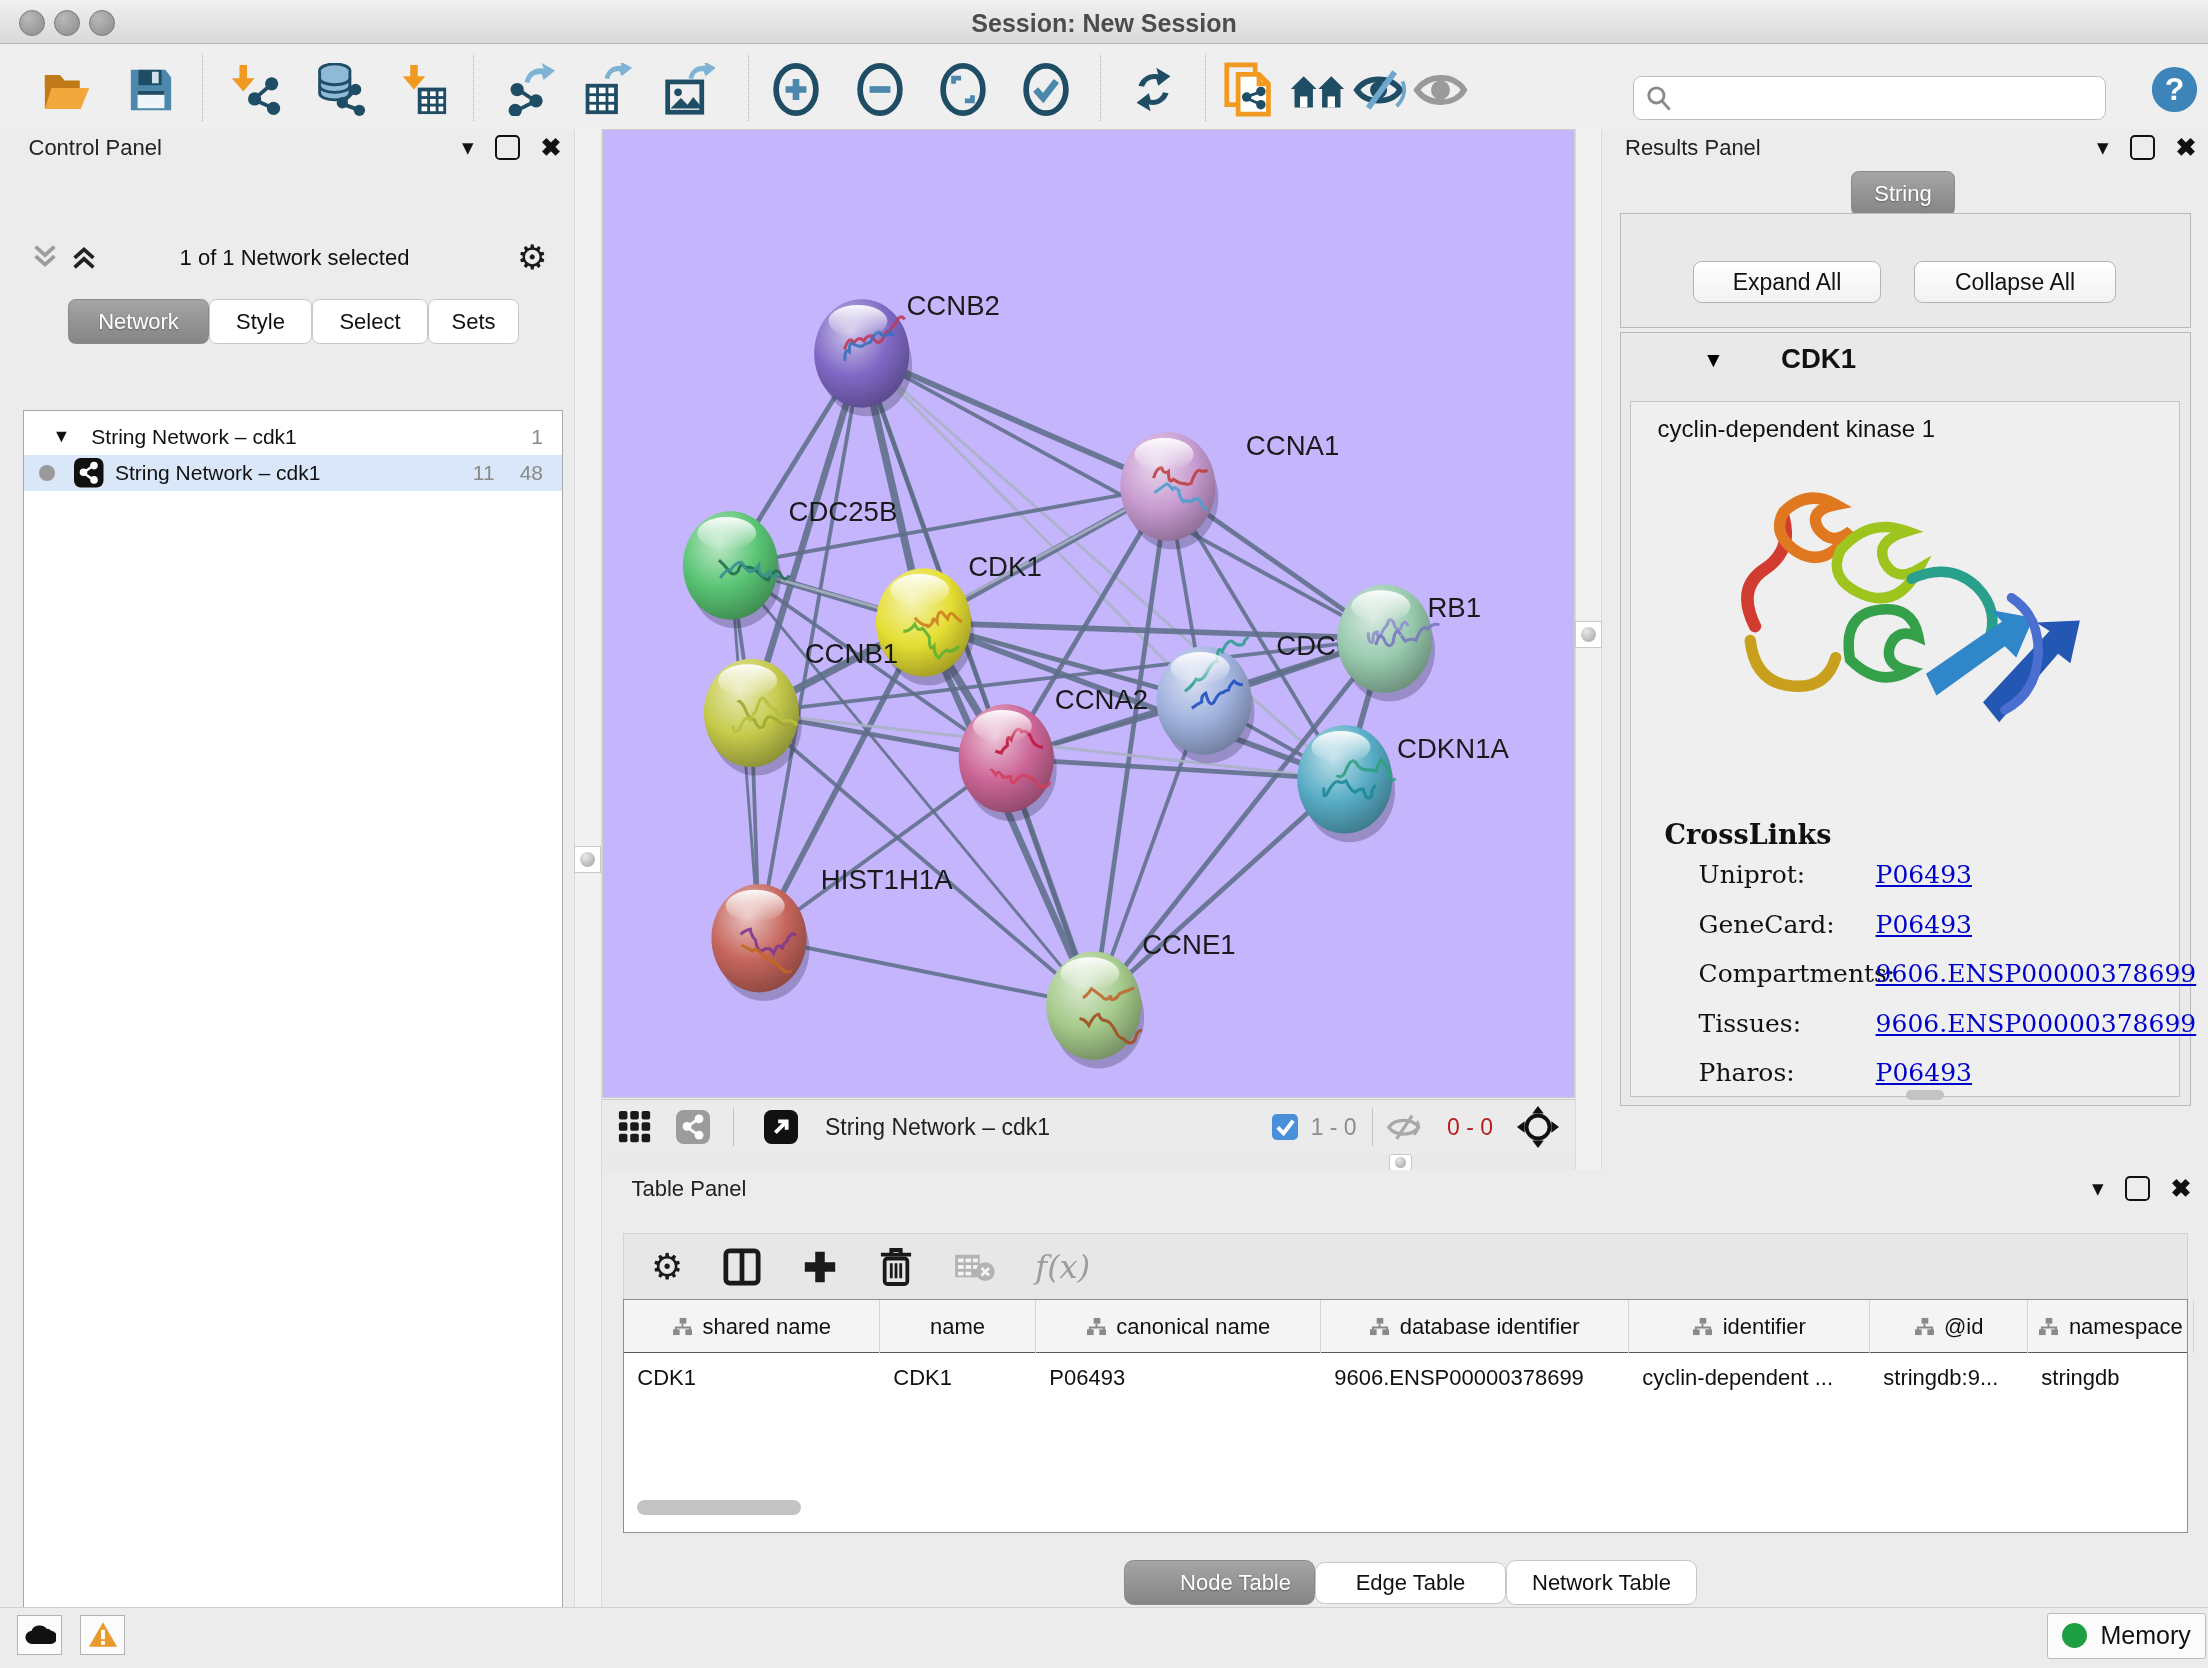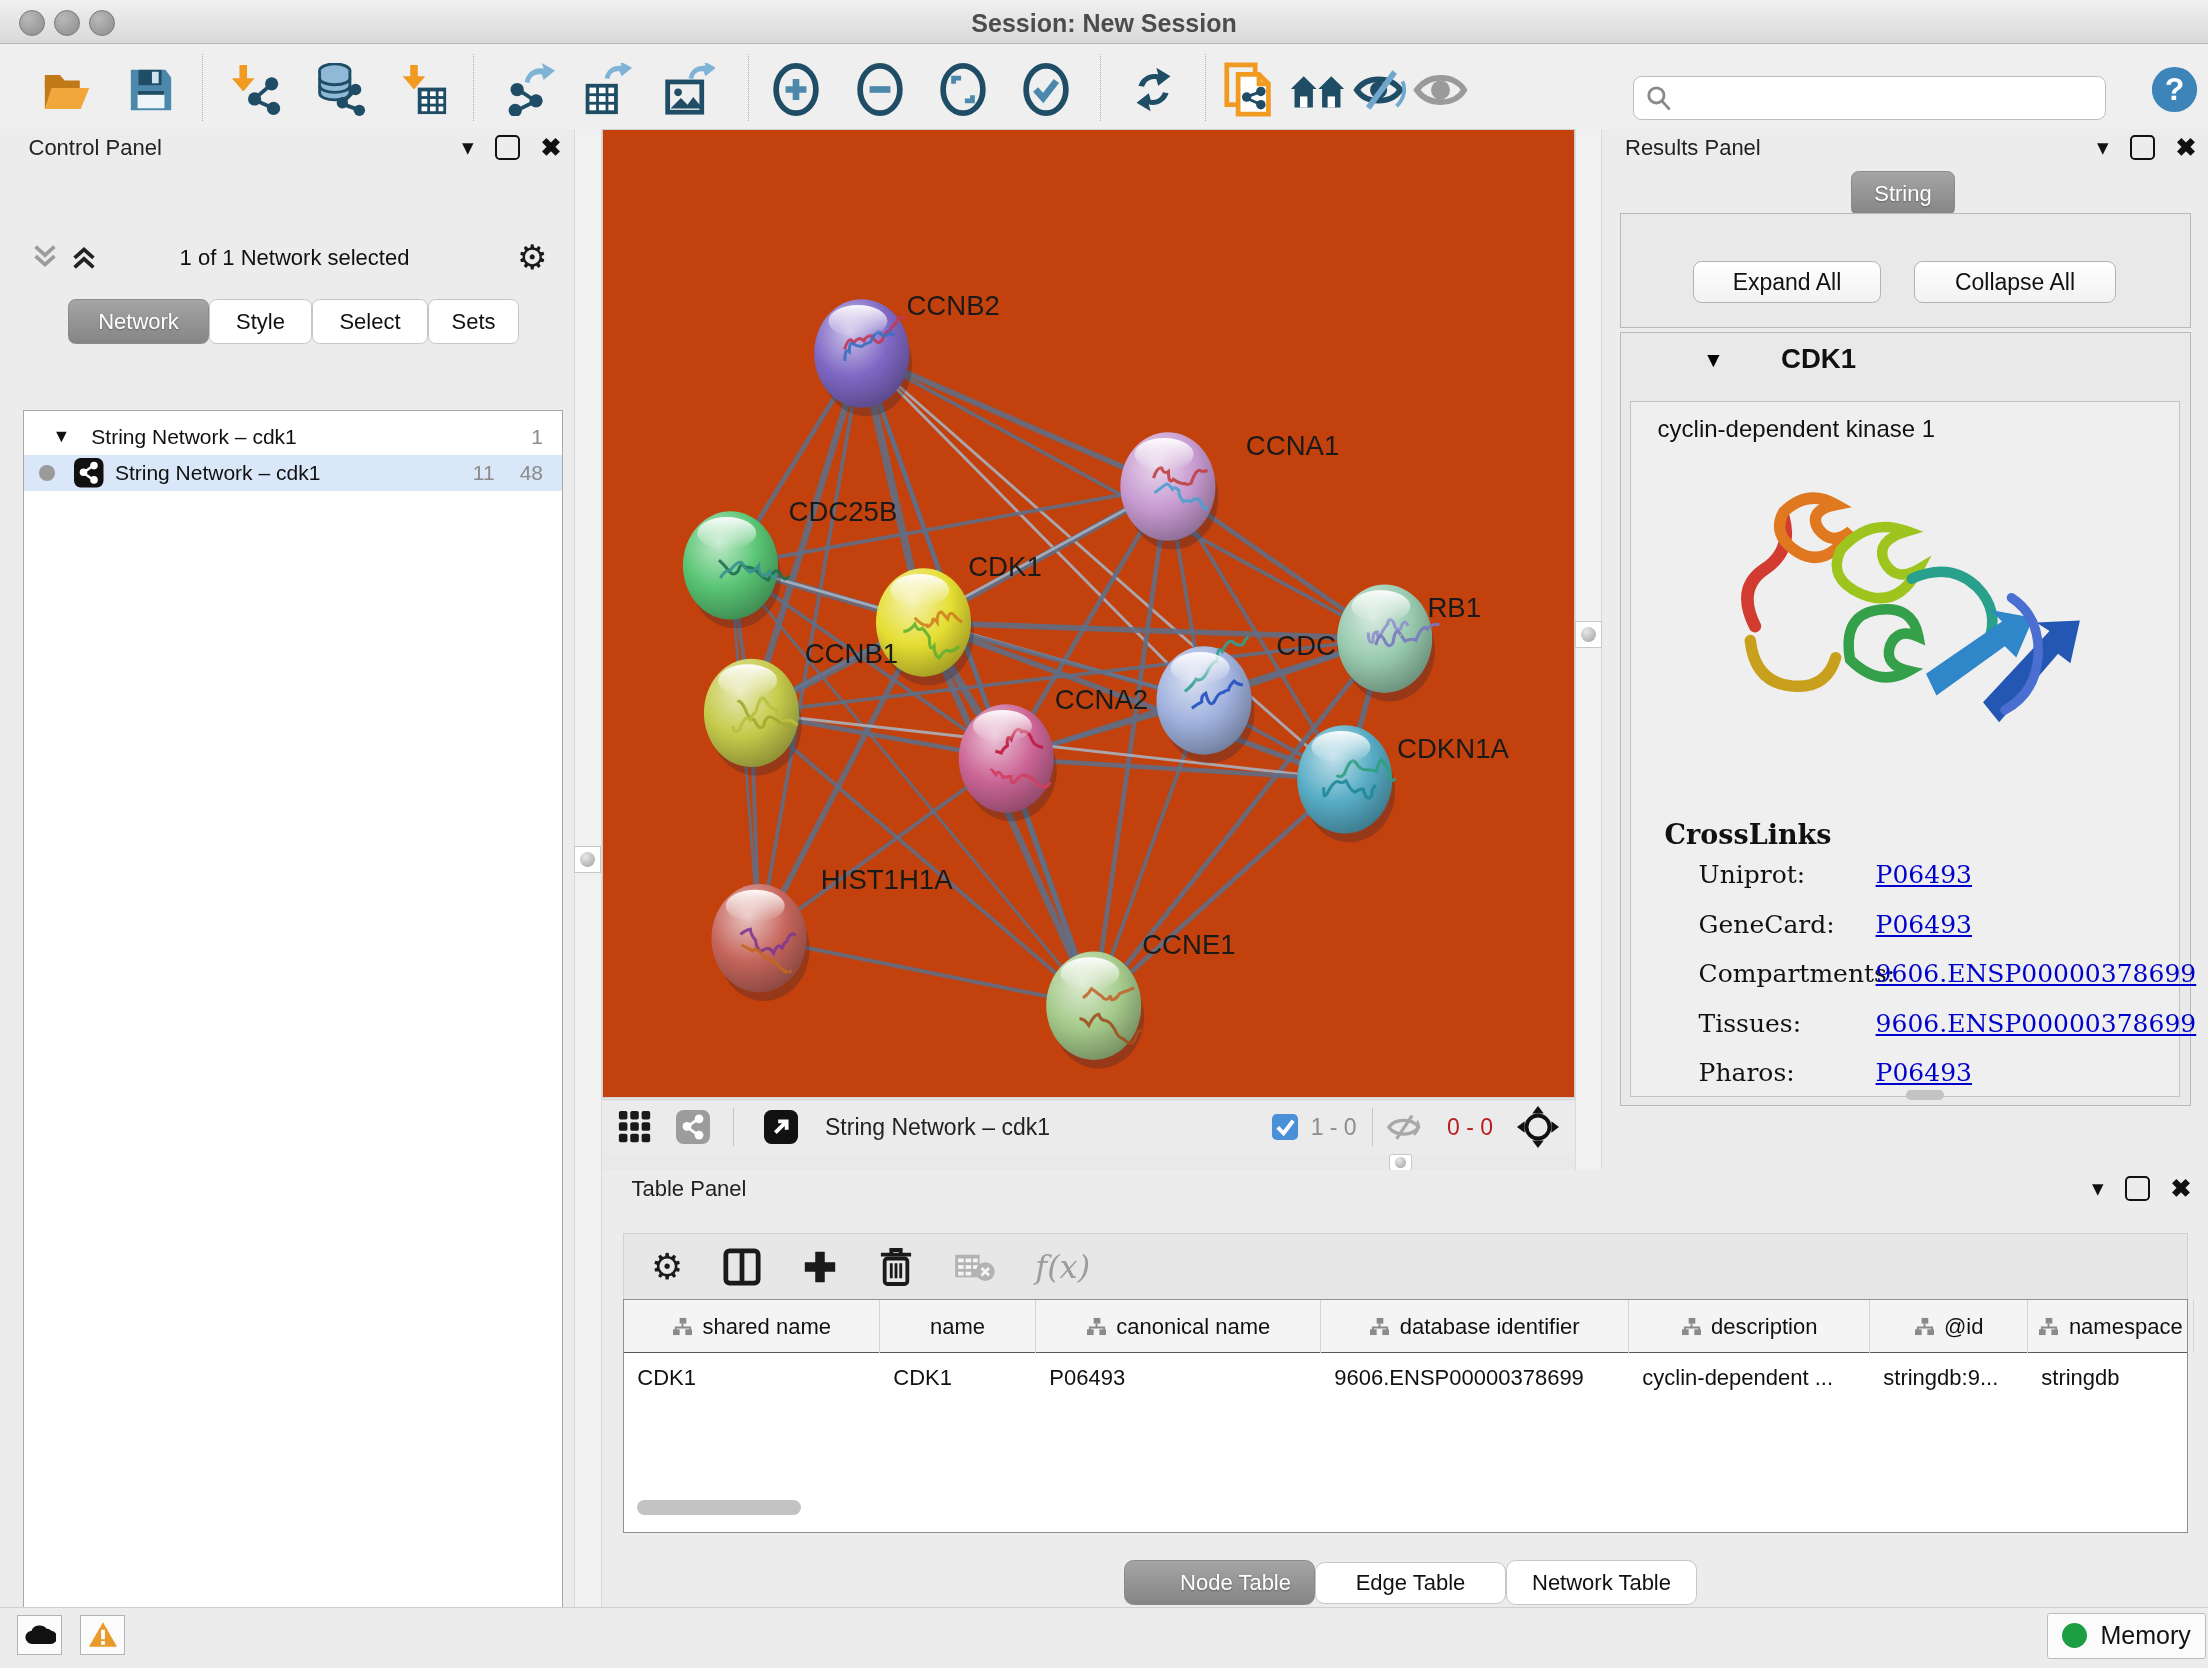--- a/index.html
+++ b/index.html
@@ -25,21 +25,21 @@
   .tab.active{background:linear-gradient(#a5a5a5,#858585);color:#fff;border-color:#8a8a8a;text-shadow:0 1px 1.9px rgba(0,0,0,.35);}
   
   #control-panel{left:0;top:129px;width:574px;height:1478px;background:#ececec;}
   #cp-tabs{position:absolute;left:68px;top:170px;}
   #cp-tabs .tab{border-radius:7.6px;}
   #net-list{position:absolute;left:23px;top:281px;width:538px;height:1287px;background:#fff;border:1px solid #a8a8a8;}
   .tree-row{position:absolute;left:0;width:100%;height:36px;display:flex;align-items:center;font-size:21px;color:#111;cursor:pointer;}
   .tree-row.selected{background:#d9e7f8;}
   .cnt{color:#8a8a8a;}
   
-  #net-canvas{left:602px;top:129px;width:973px;height:969px;background:#c2410c;border:1px solid #cfcfcf;box-sizing:border-box;}
+  #net-canvas{left:602px;top:129px;width:973px;height:969px;background:#c4b5fd;border:1px solid #cfcfcf;box-sizing:border-box;}
   #net-footer{left:602px;top:1099px;width:973px;height:54px;background:#ebebeb;border-top:1px solid #cfcfcf;border-bottom:1px solid #c6c6c6;display:flex;align-items:center;}
   .divider-v{background:#f1f1f1;border-left:1px solid #dadada;border-right:1px solid #dadada;}
   .handle{position:absolute;width:25px;height:25px;background:#fff;border:1px solid #c9c9c9;display:flex;align-items:center;justify-content:center;cursor:pointer;}
   .handle .dot{width:15px;height:15px;border-radius:50%;background:radial-gradient(circle at 35% 30%,#e8e8e8,#9f9f9f);}
   
   #results-panel{left:1602px;top:129px;width:607px;height:1478px;background:#ececec;}
   #rp-box1{position:absolute;left:18px;top:84px;width:569px;height:113px;border:1.9px solid #b9b9b9;background:#e9e9e9;}
   #rp-box2{position:absolute;left:18px;top:203px;width:569px;height:772px;border:1.9px solid #b9b9b9;background:#e9e9e9;}
   .btn{background:linear-gradient(#ffffff,#f2f2f2);border:1px solid #b3b3b3;border-radius:8.6px;font-size:23px;color:#111;text-align:center;cursor:pointer;}
   #rp-inner{position:absolute;left:8.6px;top:68px;width:548px;height:694px;border:1px solid #c2c2c2;background:#efefef;}
@@ -703,21 +703,21 @@
             </svg>
             <span>database identifier</span>
           </div>
           <div class="th" style="left: 1005px; width: 241px;">
             <svg width="21" height="19" viewBox="0 0 22 20">
               <rect x="8" y="1" width="7" height="6" fill="#8a8a8a"></rect>
               <path d="M11 7 v4 M4 14 v-3 h15 v3" stroke="#8a8a8a" stroke-width="2" fill="none"></path>
               <rect x="1" y="13" width="7" height="6" fill="#8a8a8a"></rect>
               <rect x="14" y="13" width="7" height="6" fill="#8a8a8a"></rect>
             </svg>
-            <span>description</span>
+            <span>identifier</span>
           </div>
           <div class="th" style="left: 1246px; width: 158px;">
             <svg width="21" height="19" viewBox="0 0 22 20">
               <rect x="8" y="1" width="7" height="6" fill="#8a8a8a"></rect>
               <path d="M11 7 v4 M4 14 v-3 h15 v3" stroke="#8a8a8a" stroke-width="2" fill="none"></path>
               <rect x="1" y="13" width="7" height="6" fill="#8a8a8a"></rect>
               <rect x="14" y="13" width="7" height="6" fill="#8a8a8a"></rect>
             </svg>
             <span>@id</span>
           </div>

